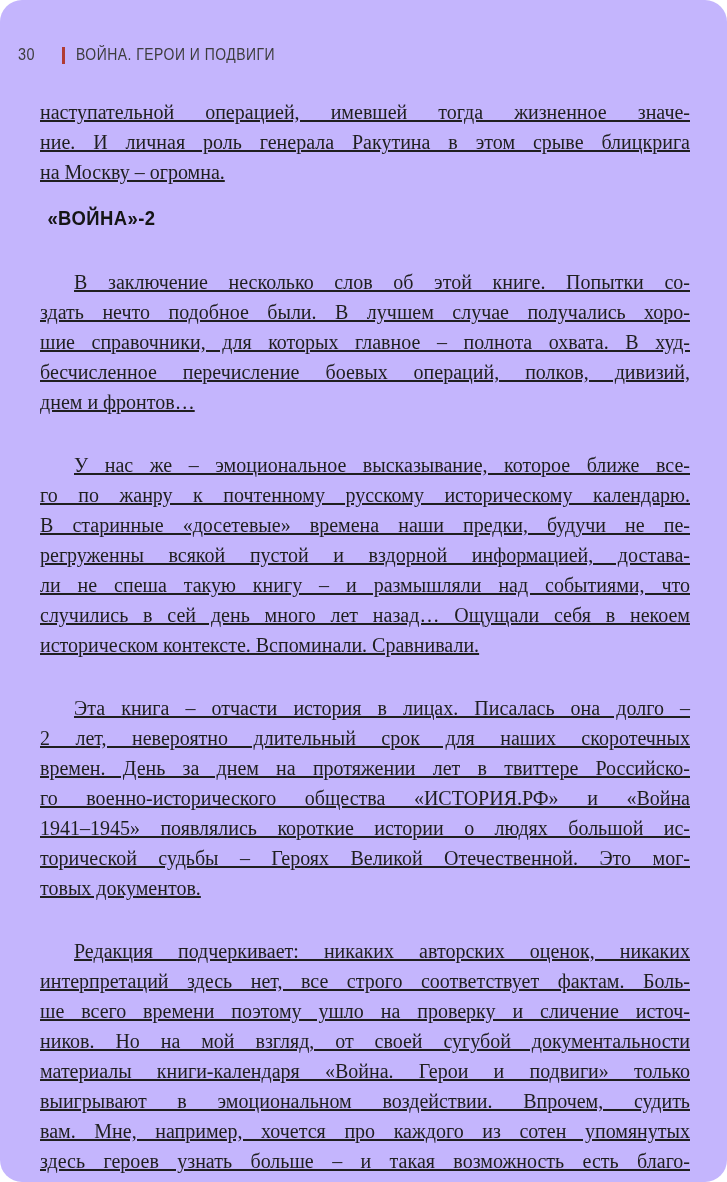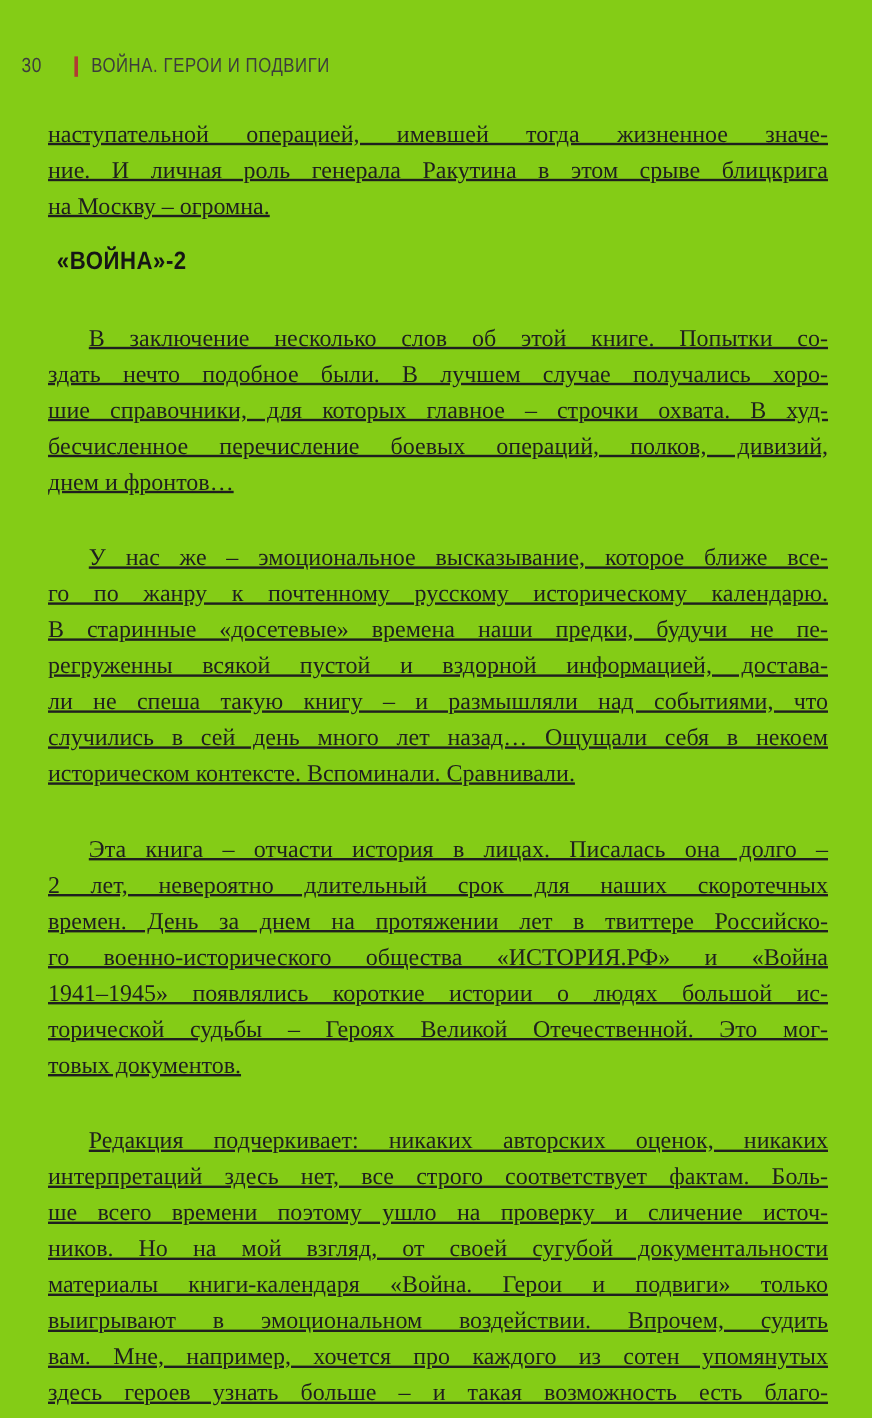--- a/index.html
+++ b/index.html
@@ -88,39 +88,39 @@
     font-weight: bold;
     color: #151515;
     letter-spacing: 0.5px;
     transform: scaleX(0.88);
     transform-origin: center center;
   }
 </style>
 </head>
 <body>
 
-<div class="page" style="color: rgb(31, 31, 31); background: #84cc16;">
+<div class="page" style="color: rgb(31, 31, 31); background: #c4b5fd; border-radius: 22px;">
   <div class="page-header">
     <span class="page-number" style="color: rgb(61, 61, 61);">30</span>
     <span class="header-sep" style="background: rgb(177, 59, 51);"></span>
     <span class="header-title" style="color: rgb(61, 61, 61);">ВОЙНА. ГЕРОИ И ПОДВИГИ</span>
   </div>
 
   <div class="page-body">
 
   <div class="paragraph">
         <div class="line">наступательной операцией, имевшей тогда жизненное значе-</div>
         <div class="line">ние. И личная роль генерала Ракутина в этом срыве блицкрига</div>
         <div class="line last">на Москву – огромна.</div>
       </div>
       <div class="section-heading"><span class="condensed">«ВОЙНА»-2</span></div>
       <div class="paragraph">
         <div class="line first-indent">В заключение несколько слов об этой книге. Попытки со-</div>
         <div class="line">здать нечто подобное были. В лучшем случае получались хоро-</div>
-        <div class="line">шие справочники, для которых главное – строчки охвата. В худ-</div>
+        <div class="line">шие справочники, для которых главное – полнота охвата. В худ-</div>
         <div class="line">бесчисленное перечисление боевых операций, полков, дивизий,</div>
         <div class="line last">днем и фронтов…</div>
       </div>
       <div class="paragraph">
         <div class="line first-indent">У нас же – эмоциональное высказывание, которое ближе все-</div>
         <div class="line">го по жанру к почтенному русскому историческому календарю.</div>
         <div class="line">В старинные «досетевые» времена наши предки, будучи не пе-</div>
         <div class="line">регруженны всякой пустой и вздорной информацией, достава-</div>
         <div class="line">ли не спеша такую книгу – и размышляли над событиями, что</div>
         <div class="line">случились в сей день много лет назад… Ощущали себя в некоем</div>

